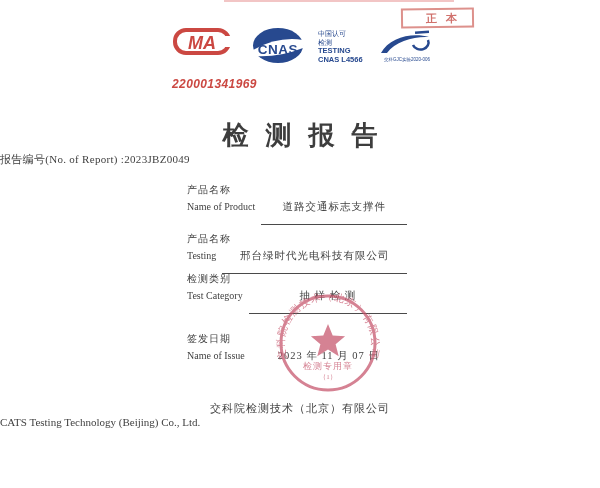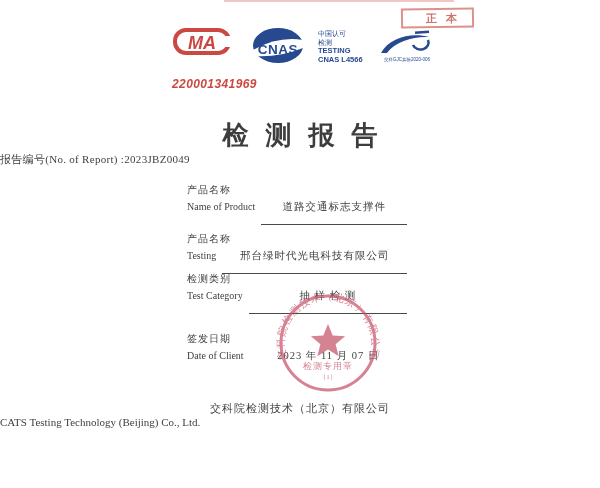--- a/index.html
+++ b/index.html
@@ -120,21 +120,21 @@
     <div class="zh">检测类别</div>
     <div class="row">
       <span class="en">Test Category</span>
       <span class="line">抽 样 检 测</span>
     </div>
   </div>
 
   <div class="field" style="top:332px">
     <div class="zh">签发日期</div>
     <div class="row">
-      <span class="en">Date of Client</span>
+      <span class="en">Name of Issue</span>
       <span class="line noline">2023 年 11 月 07 日</span>
     </div>
   </div>
 
   <div class="seal">
     <svg width="110" height="110" viewBox="0 0 110 110">
       <circle cx="55" cy="55" r="47" fill="none" stroke="#c5536a" stroke-width="3"></circle>
       <path id="sealArc" d="M 14,72 A 44,44 0 1 1 96,72" fill="none"></path>
       <text font-size="10" fill="#c5536a" letter-spacing="1.2" font-family="Liberation Serif, DejaVu Serif, serif">
         <textPath href="#sealArc" startOffset="50%" text-anchor="middle">交科院检测技术（北京）有限公司</textPath>

